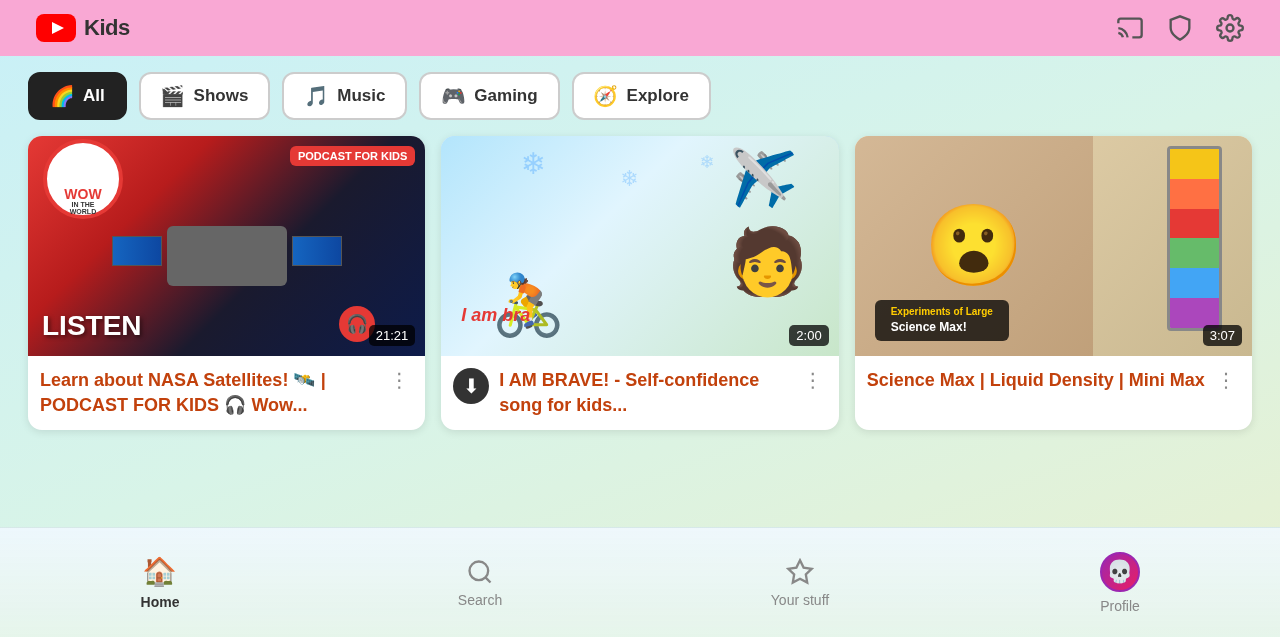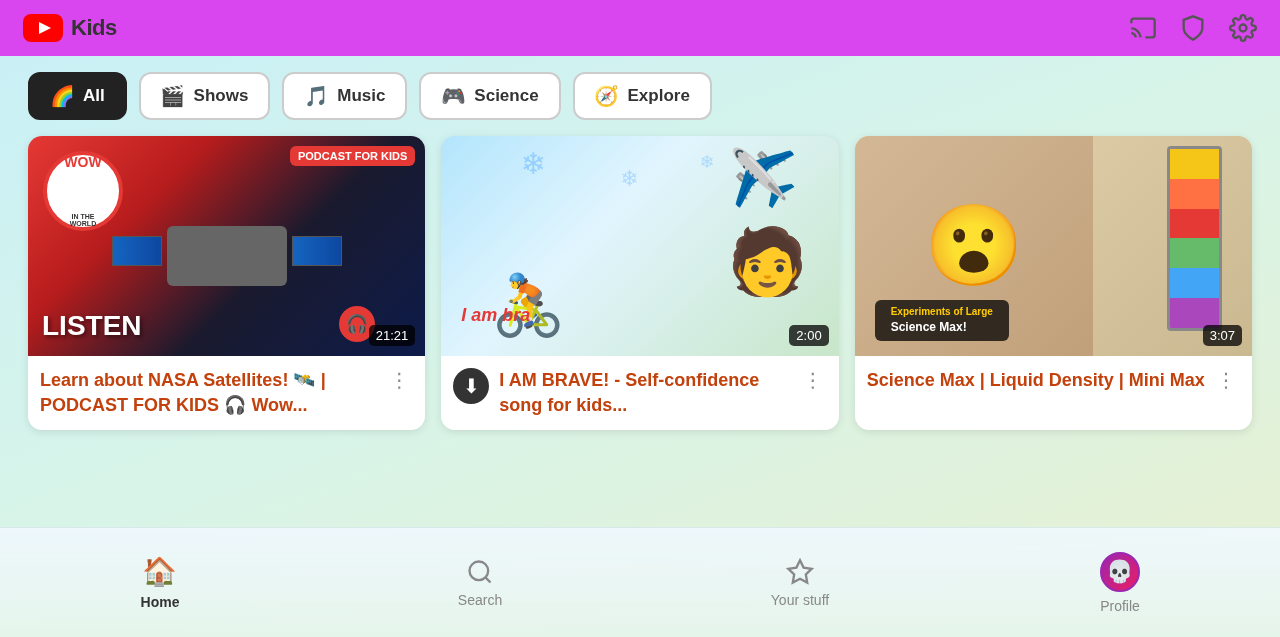--- a/index.html
+++ b/index.html
@@ -10,22 +10,22 @@
       background: linear-gradient(160deg, #c8f0f8 0%, #d8f4e8 50%, #e8f0d0 100%);
       overflow: hidden;
       position: relative;
     }
 
     
     .header {
       display: flex;
       align-items: flex-start;
       justify-content: space-between;
-      padding: 14px 23px;
-      background: #d946ef;
+      padding: 14px 36px;
+      background: #f9a8d4;
     }
     .logo-area {
       display: flex;
       align-items: center;
       gap: 8px;
     }
     .yt-logo {
       width: 40px;
       height: 28px;
     }
@@ -158,30 +158,30 @@
     
     .thumb-nasa {
       background: linear-gradient(135deg, #e53935 0%, #b71c1c 30%, #1a1a2e 60%, #0d1b4a 100%);
       display: flex;
       align-items: center;
       justify-content: center;
       position: relative;
     }
     .wow-badge {
       position: absolute;
-      top: 15px;
+      top: 3px;
       left: 15px;
       background: white;
       border-radius: 50%;
       width: 80px;
       height: 80px;
       display: flex;
       flex-direction: column;
       align-items: center;
-      justify-content: space-between;
+      justify-content: flex-end;
       border: 4px solid #e53935;
     }
     .wow-text {
       font-size: 14px;
       font-weight: 900;
       color: #e53935;
       line-height: 1;
     }
     .wow-sub {
       font-size: 7px;
@@ -362,21 +362,21 @@
   <button class="cat-btn">
     <span class="cat-icon">🎬</span>
     <span>Shows</span>
   </button>
   <button class="cat-btn">
     <span class="cat-icon">🎵</span>
     <span>Music</span>
   </button>
   <button class="cat-btn">
     <span class="cat-icon">🎮</span>
-    <span>Science</span>
+    <span>Gaming</span>
   </button>
   <button class="cat-btn">
     <span class="cat-icon">🧭</span>
     <span>Explore</span>
   </button>
 </div>
 
 <div class="video-grid">
 
   <div class="video-card">

